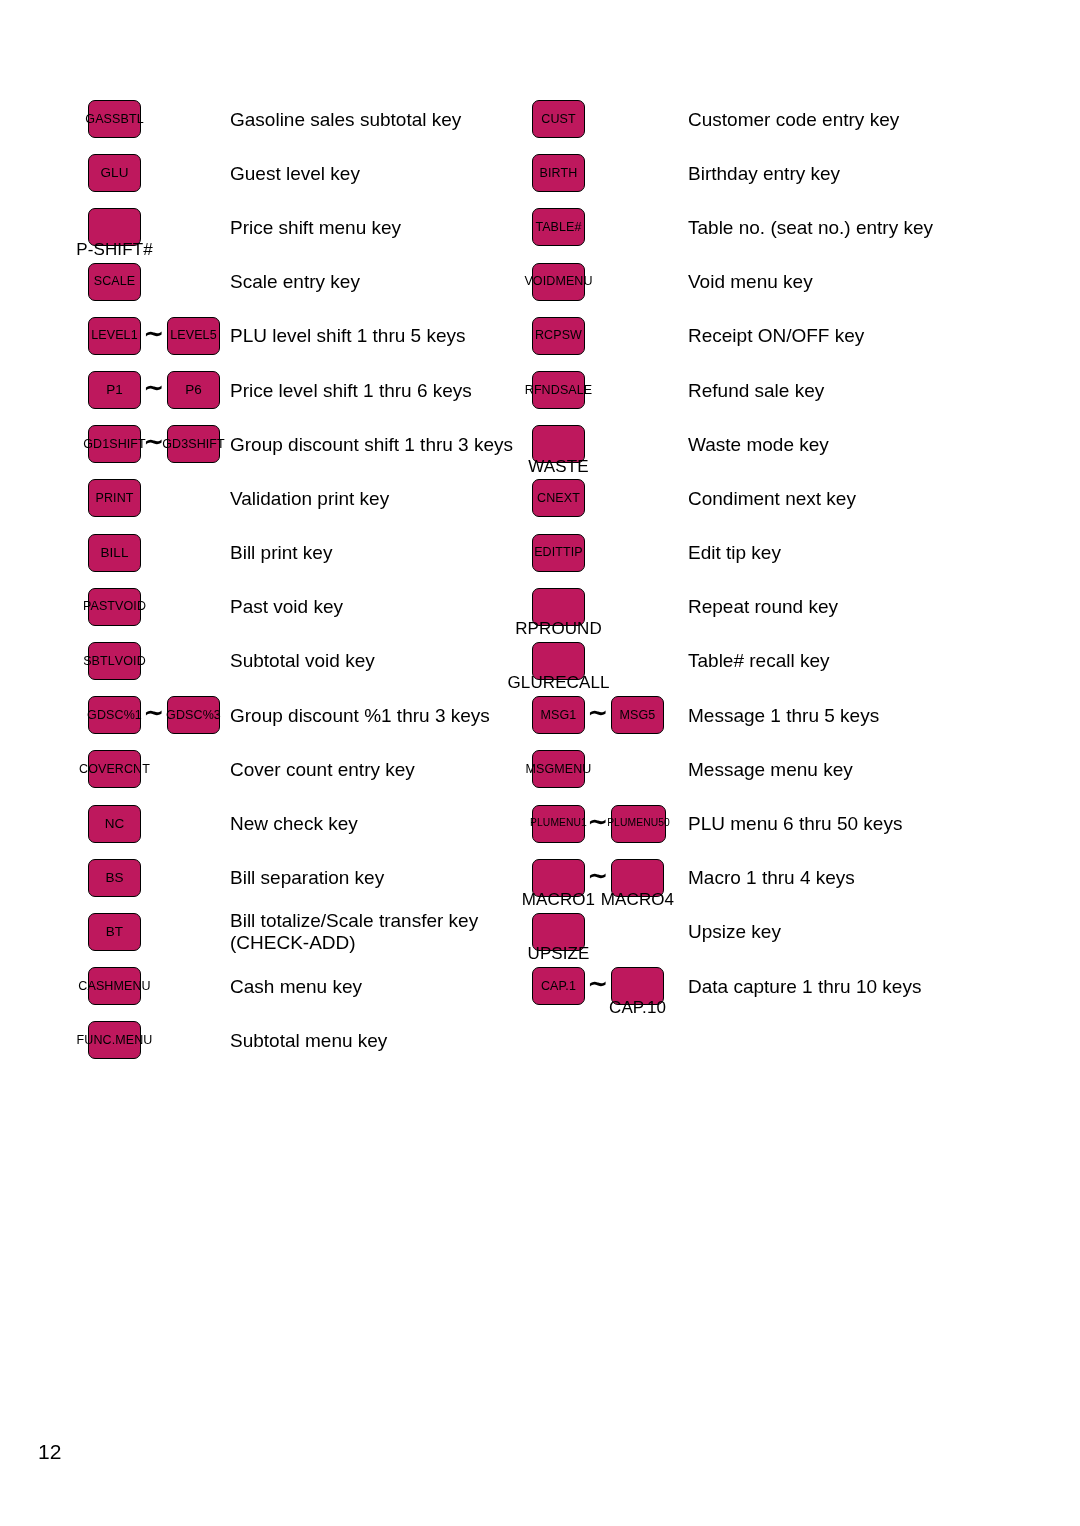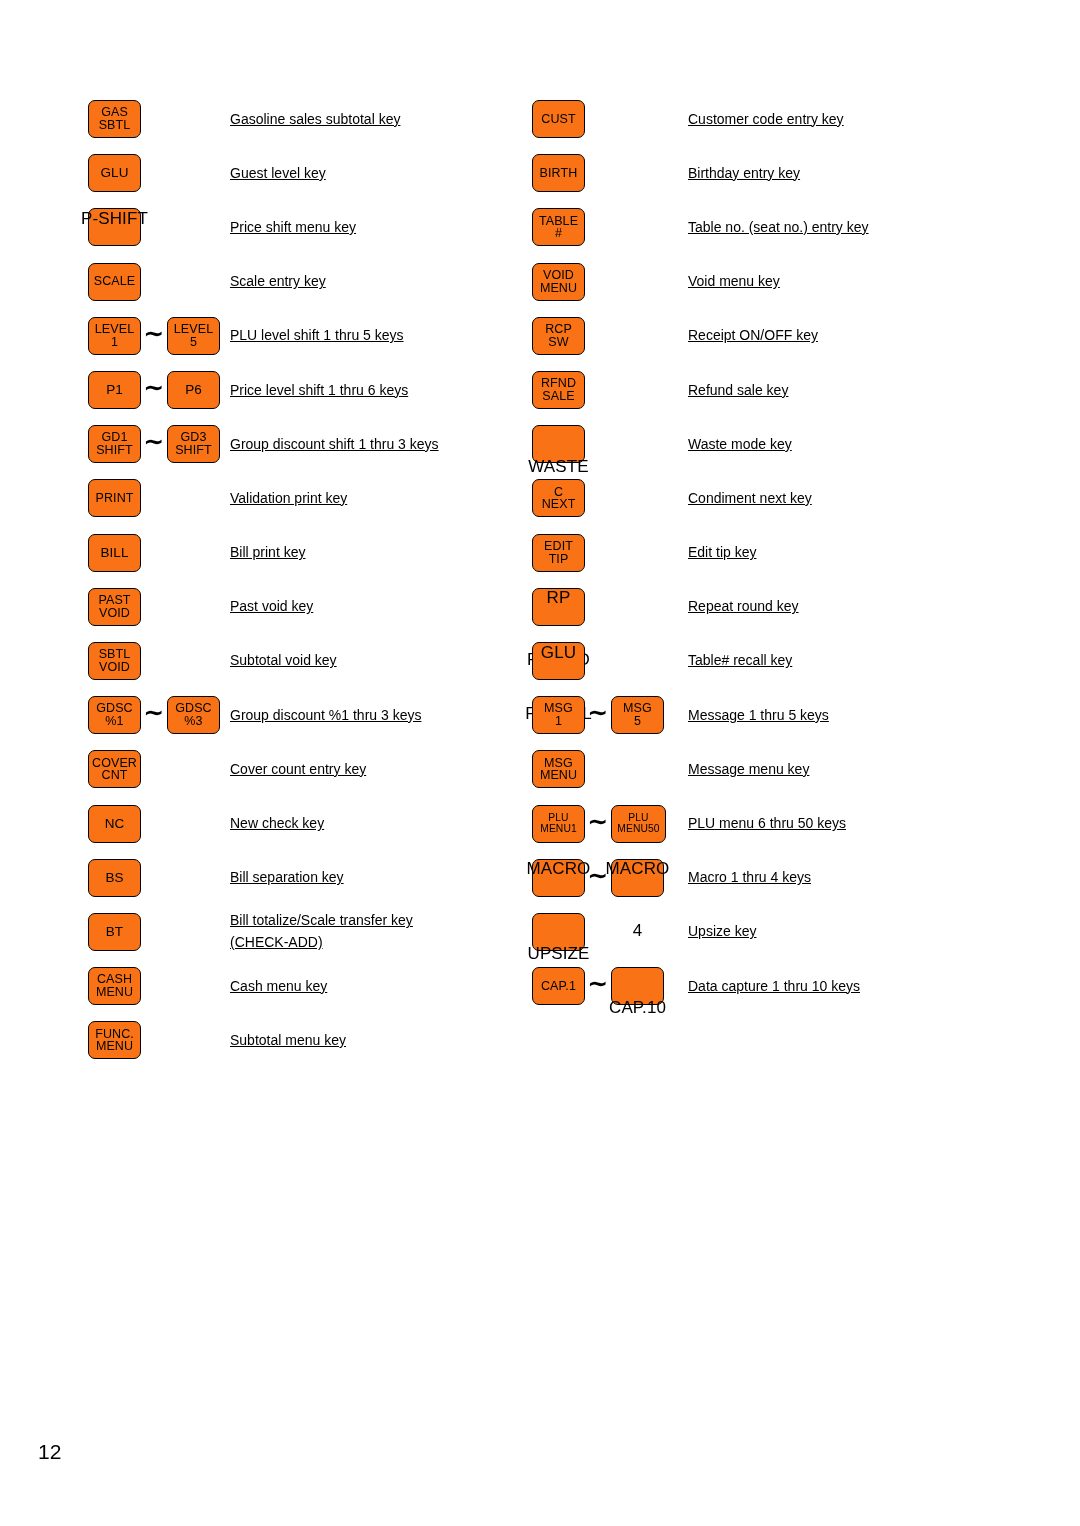--- a/index.html
+++ b/index.html
@@ -42,23 +42,23 @@
   .keys {
     position: relative;
     display: flex;
     align-items: center;
     flex: 0 0 auto;
   }
   .keycap {
     box-sizing: border-box;
     border: 1.6px solid #000;
     border-radius: 7px;
-    background: #f97316;
+    background: #be185d;
     display: flex;
-    flex-direction: column;
+    flex-direction: row;
     align-items: center;
     justify-content: center;
     line-height: 1.02;
     text-align: center;
     letter-spacing: 0.1px;
     flex: 0 0 auto;
   }
   .keycap .kline {
     display: block;
     white-space: nowrap;
@@ -83,25 +83,24 @@
     font-weight: bold;
     line-height: 0;
     position: relative;
     top: -2px;
     font-family: "DejaVu Sans", sans-serif;
   }
 
   
   .desc {
     position: absolute;
-    font-size: 14px;
+    font-size: 19px;
     line-height: 21px;
     white-space: pre-line;
     color: #000;
-    text-decoration: underline;
   }
   .column.left  .desc { left: 142px; }
   .column.right .desc { left: 156px; text-align: center; }
 
   .desc.two-line { line-height: 21.5px; }
 
   
   .page-number {
     position: absolute;
     left: 38px;

